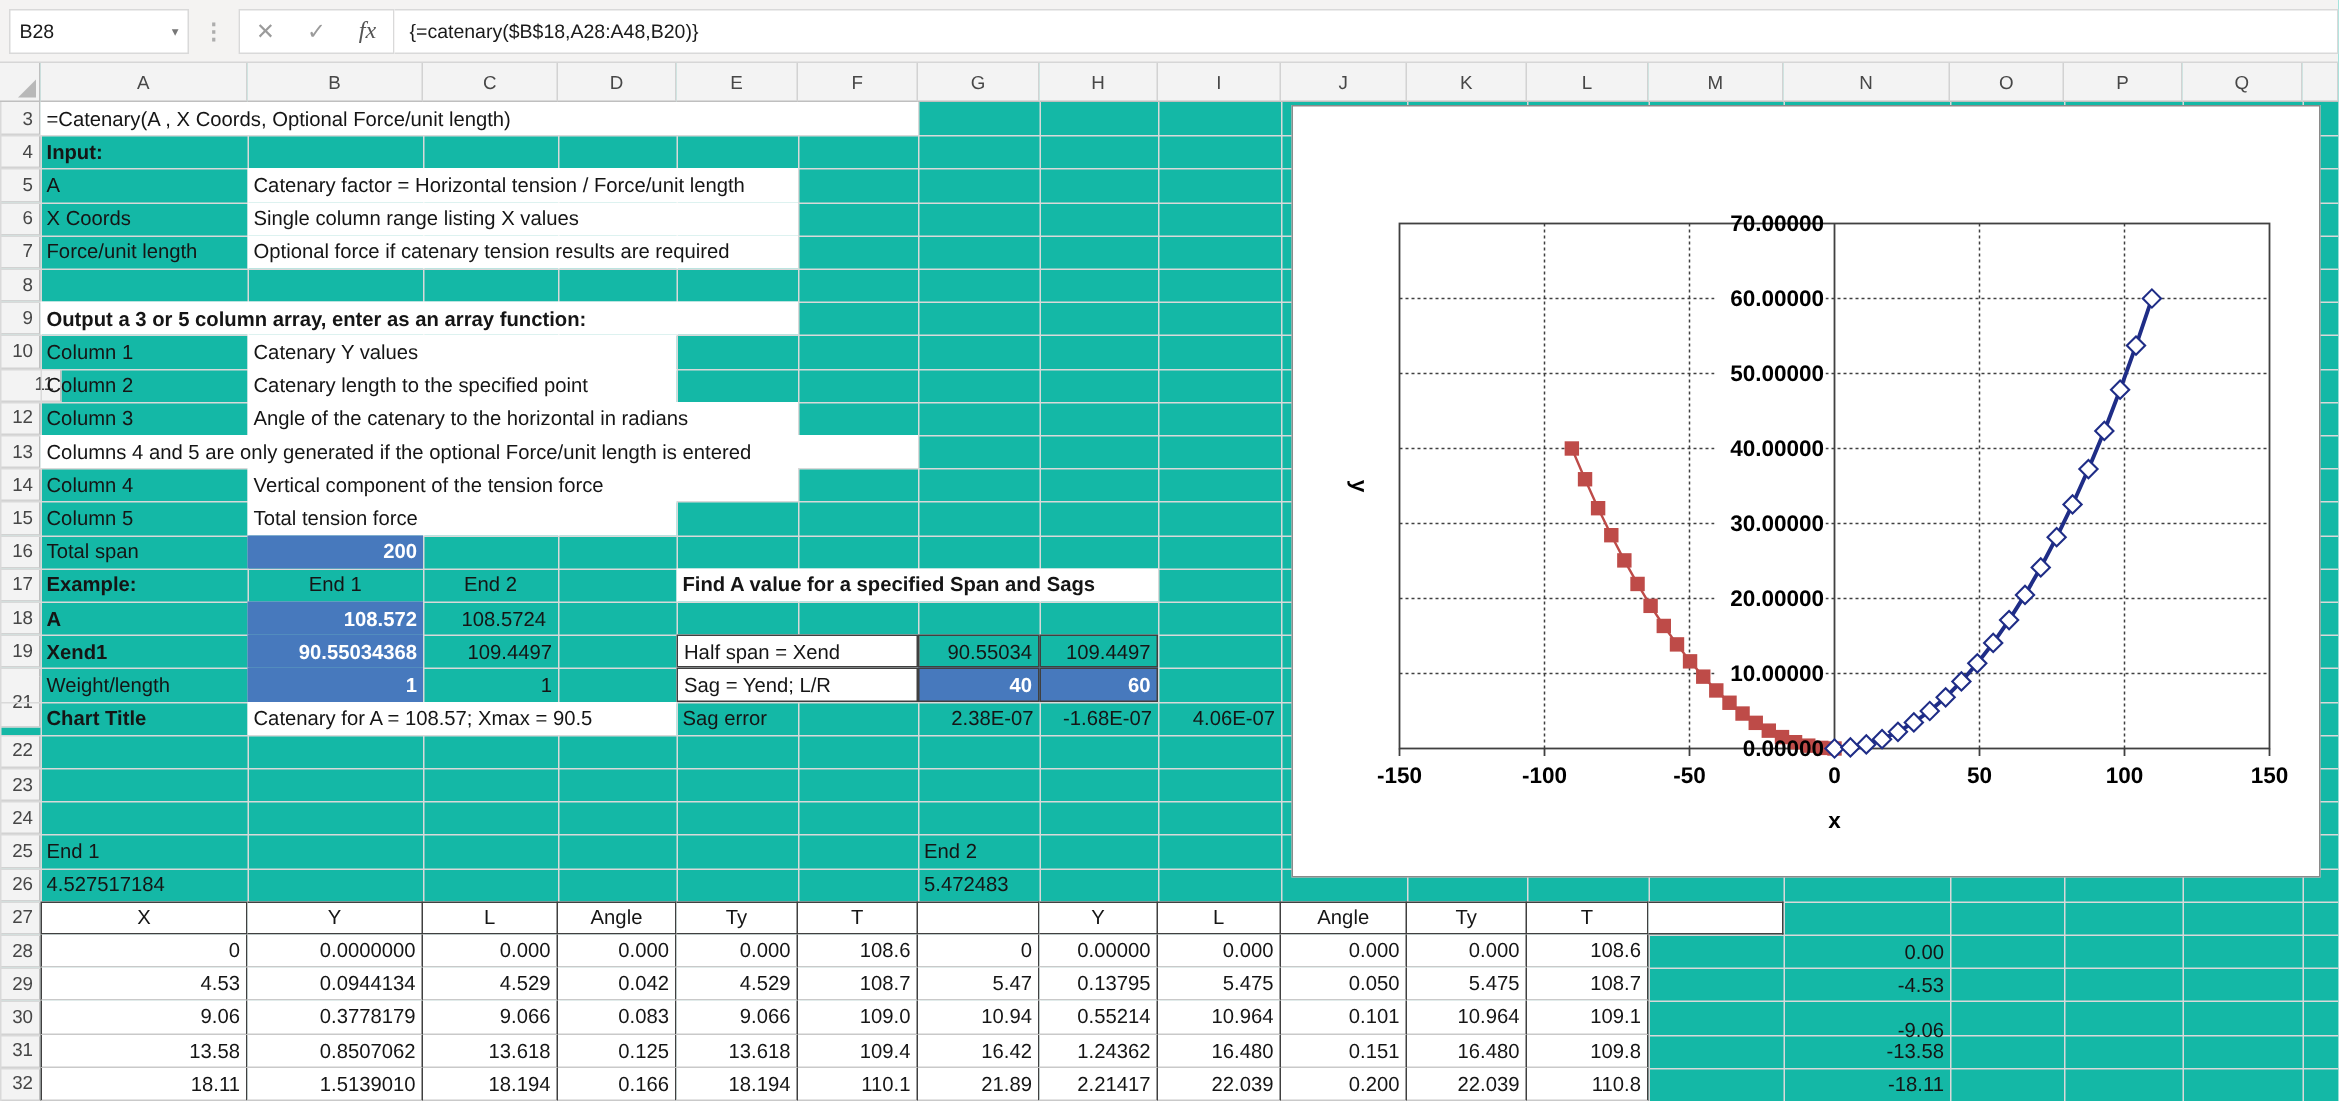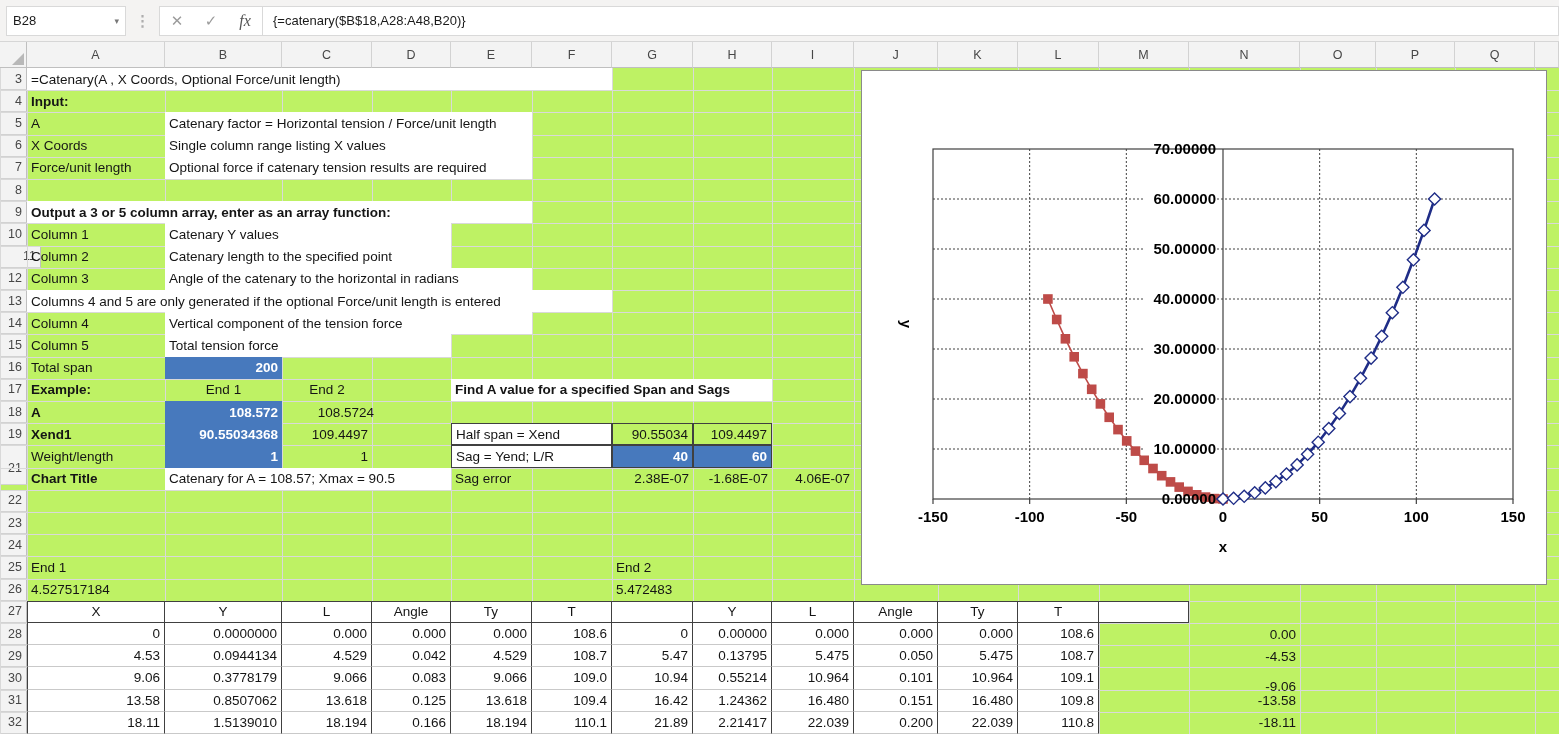--- a/index.html
+++ b/index.html
@@ -1,19 +1,19 @@
 <!DOCTYPE html>
 <html><head>
 <meta charset="utf-8">
 <style>
   * { margin:0; padding:0; box-sizing:border-box; }
   html,body { background:#fff; }
   #app {
     position:relative; width:1559px; height:734px; overflow:hidden;
-    font-family:"Liberation Sans", sans-serif; background:#bef264;
+    font-family:"Liberation Sans", sans-serif; background:#14b8a6;
   }
   
   .fbar { position:absolute; left:0; top:0; width:1559px; height:42px;
     background:#f4f3f2; border-bottom:1px solid #d6d6d6; display:flex; align-items:center; }
   .namebox { width:120px; height:30px; background:#fff; border:1px solid #d9d9d9;
     margin-left:6px; display:flex; align-items:center; padding:0 6px; font-size:13px; color:#1a1a1a; }
   .namebox .nbtxt { flex:1; }
   .dd { color:#777; font-size:9px; }
   .dots { color:#adadad; padding:0 9px; font-size:15px; font-weight:700; }
   .fbtns { height:30px; background:#fff; border:1px solid #d9d9d9; display:flex; align-items:center; }
@@ -199,21 +199,21 @@
       <div class="cell " style="left: 27px; top: 334.4px; width: 138px; height: 22.2px;">Column 5</div>
       <div class="cell spill" style="left: 165px; top: 334.4px; width: 286px; height: 22.2px;">Total tension force</div>
       <div class="cell " style="left: 27px; top: 356.6px; width: 138px; height: 22.2px;">Total span</div>
       <div class="cell blue" style="left: 165px; top: 356.6px; width: 117px; height: 22.2px;">200</div>
       <div class="cell b" style="left: 27px; top: 378.8px; width: 138px; height: 22.2px;">Example:</div>
       <div class="cell c" style="left: 165px; top: 378.8px; width: 117px; height: 22.2px;">End 1</div>
       <div class="cell c" style="left: 282px; top: 378.8px; width: 90px; height: 22.2px;">End 2</div>
       <div class="cell b spill" style="left: 451px; top: 378.8px; width: 321px; height: 22.2px;">Find A value for a specified Span and Sags</div>
       <div class="cell b" style="left: 27px; top: 401px; width: 138px; height: 22.2px;">A</div>
       <div class="cell blue" style="left: 165px; top: 401px; width: 117px; height: 22.2px;">108.572</div>
-      <div class="cell r" style="left: 288px; top: 401px; width: 90px; height: 22.2px; text-align: right;">108.5724</div>
+      <div class="cell r" style="left: 278px; top: 401px; width: 90px; height: 22.2px; text-align: right;">108.5724</div>
       <div class="cell b" style="left: 27px; top: 423.2px; width: 138px; height: 22.2px;">Xend1</div>
       <div class="cell blue" style="left: 165px; top: 423.2px; width: 117px; height: 22.2px;">90.55034368</div>
       <div class="cell r" style="left: 282px; top: 423.2px; width: 90px; height: 22.2px;">109.4497</div>
       <div class="cell box spill" style="left: 451px; top: 423.2px; width: 161px; height: 22.2px;">Half span = Xend</div>
       <div class="cell box r" style="left: 612px; top: 423.2px; width: 81px; height: 22.2px;">90.55034</div>
       <div class="cell box r" style="left: 693px; top: 423.2px; width: 79px; height: 22.2px;">109.4497</div>
       <div class="cell " style="left: 27px; top: 445.4px; width: 138px; height: 22.2px;">Weight/length</div>
       <div class="cell blue" style="left: 165px; top: 445.4px; width: 117px; height: 22.2px;">1</div>
       <div class="cell r" style="left: 282px; top: 445.4px; width: 90px; height: 22.2px;">1</div>
       <div class="cell box spill" style="left: 451px; top: 445.4px; width: 161px; height: 22.2px;">Sag = Yend; L/R</div>

